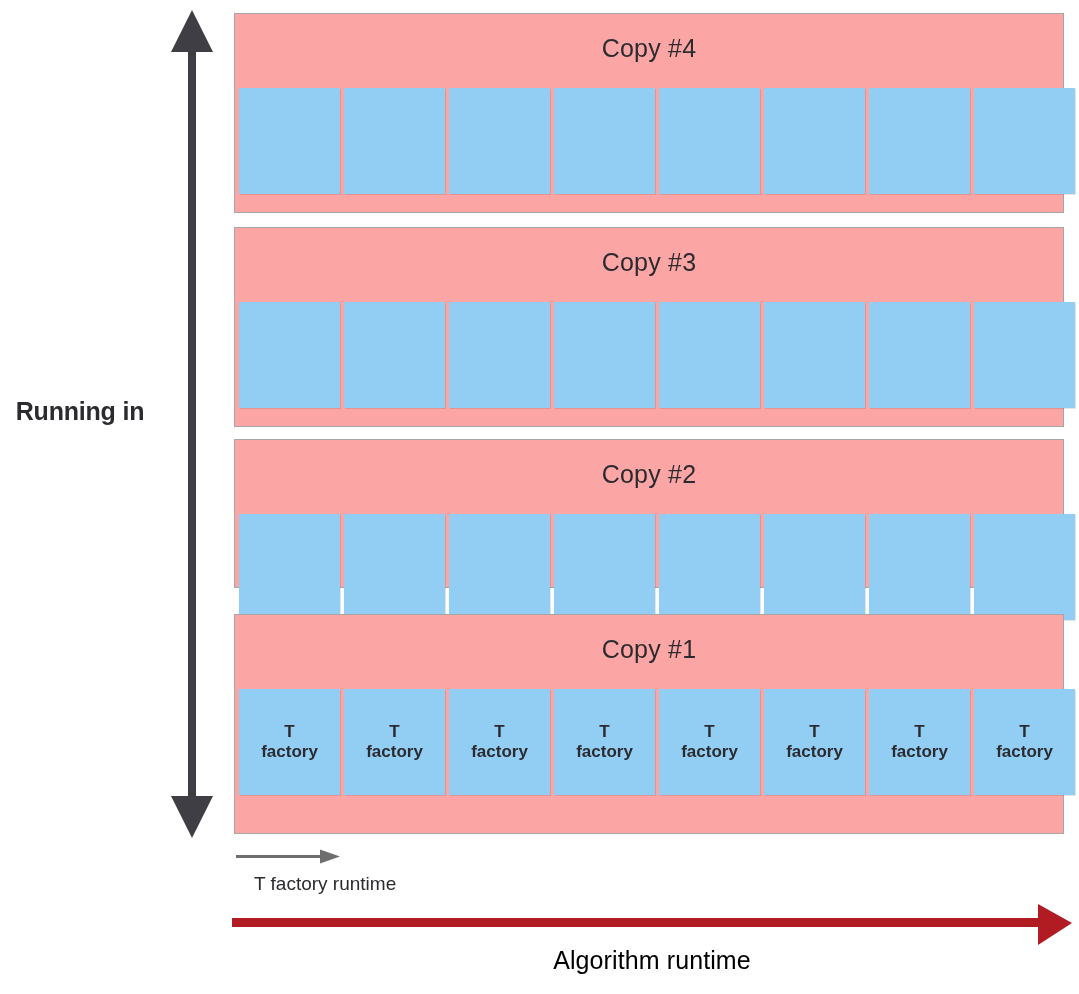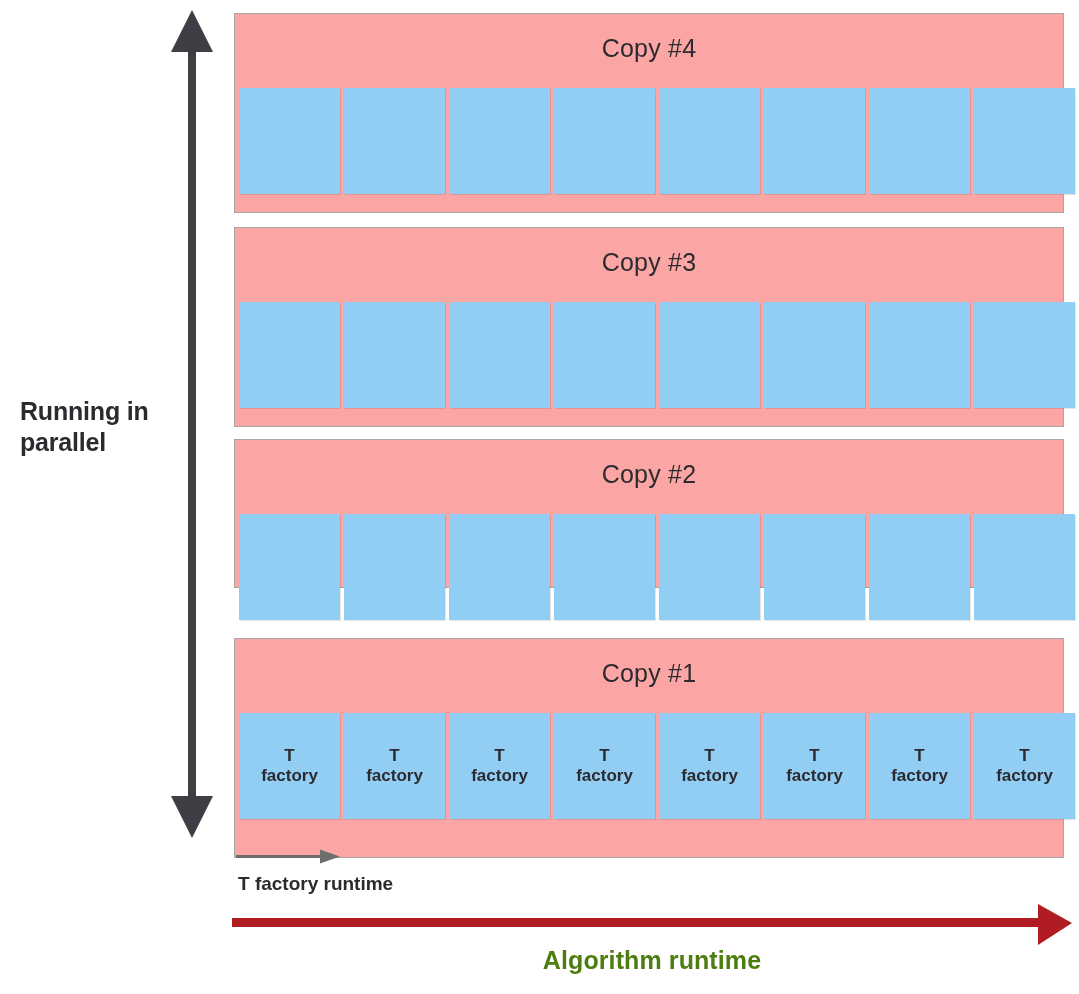--- a/index.html
+++ b/index.html
@@ -30,27 +30,26 @@
     width: 48px;
     height: 832px;
   }
 
   
   .parallel-label {
     position: absolute;
     left: 0px;
     top: 396px;
     width: 160px;
-    text-align: left;
+    text-align: center;
     font-size: 25px;
     font-weight: bold;
     line-height: 1.22;
     color: #2b2b2f;
     letter-spacing: -0.2px;
-    padding-left: 20px;
   }
 
   
   .copy-panel {
     position: absolute;
     left: 234px;
     width: 830px;
     box-sizing: border-box;
     border: 1px solid #a6a6a6;
     background: #fca5a5;
@@ -99,63 +98,62 @@
   
   .tf-runtime-arrow {
     position: absolute;
     left: 236px;
     top: 849px;
     width: 104px;
     height: 16px;
   }
   .tf-runtime-label {
     position: absolute;
-    left: 238px;
+    left: 254px;
     top: 873px;
     font-size: 19px;
-    font-weight: 700;
+    font-weight: 400;
     color: #2b2b2f;
   }
 
   
   .alg-arrow {
     position: absolute;
     left: 232px;
     top: 904px;
     width: 840px;
     height: 44px;
   }
   .alg-label {
     position: absolute;
     left: 232px;
     top: 946px;
     width: 840px;
     text-align: center;
     font-size: 25px;
-    font-weight: bold;
-    color: #4d7c0f;
+    font-weight: normal;
+    color: #000000;
     letter-spacing: 0.1px;
   }
 </style>
 </head>
 <body>
 
 <div id="diagram">
 
   <div class="v-arrow">
     <svg width="48" height="832" viewBox="0 0 48 832" xmlns="http://www.w3.org/2000/svg">
       <polygon points="24,2 45,44 3,44" fill="#3e3e44"></polygon>
       <rect x="20" y="42" width="8" height="748" fill="#3e3e44"></rect>
       <polygon points="24,830 45,788 3,788" fill="#3e3e44"></polygon>
     </svg>
   </div>
 
   <div class="parallel-label">
     <div>Running in</div>
-    <div>parallel</div>
   </div>
 
   <div class="copy-panel" style="top:13px; height:200px;">
     <div class="copy-title">Copy #4</div>
     <div class="block-row">
       <div class="tfac-block"></div>
       <div class="tfac-block"></div>
       <div class="tfac-block"></div>
       <div class="tfac-block"></div>
       <div class="tfac-block"></div>
@@ -186,21 +184,21 @@
       <div class="tfac-block"></div>
       <div class="tfac-block"></div>
       <div class="tfac-block"></div>
       <div class="tfac-block"></div>
       <div class="tfac-block"></div>
       <div class="tfac-block"></div>
       <div class="tfac-block"></div>
     </div>
   </div>
 
-  <div class="copy-panel" style="top:638px; height:220px;">
+  <div class="copy-panel" style="top:614px; height:220px;">
     <div class="copy-title">Copy #1</div>
     <div class="block-row">
       <div class="tfac-block">
         <span>T</span>
         <span>factory</span>
       </div>
       <div class="tfac-block">
         <span>T</span>
         <span>factory</span>
       </div>

